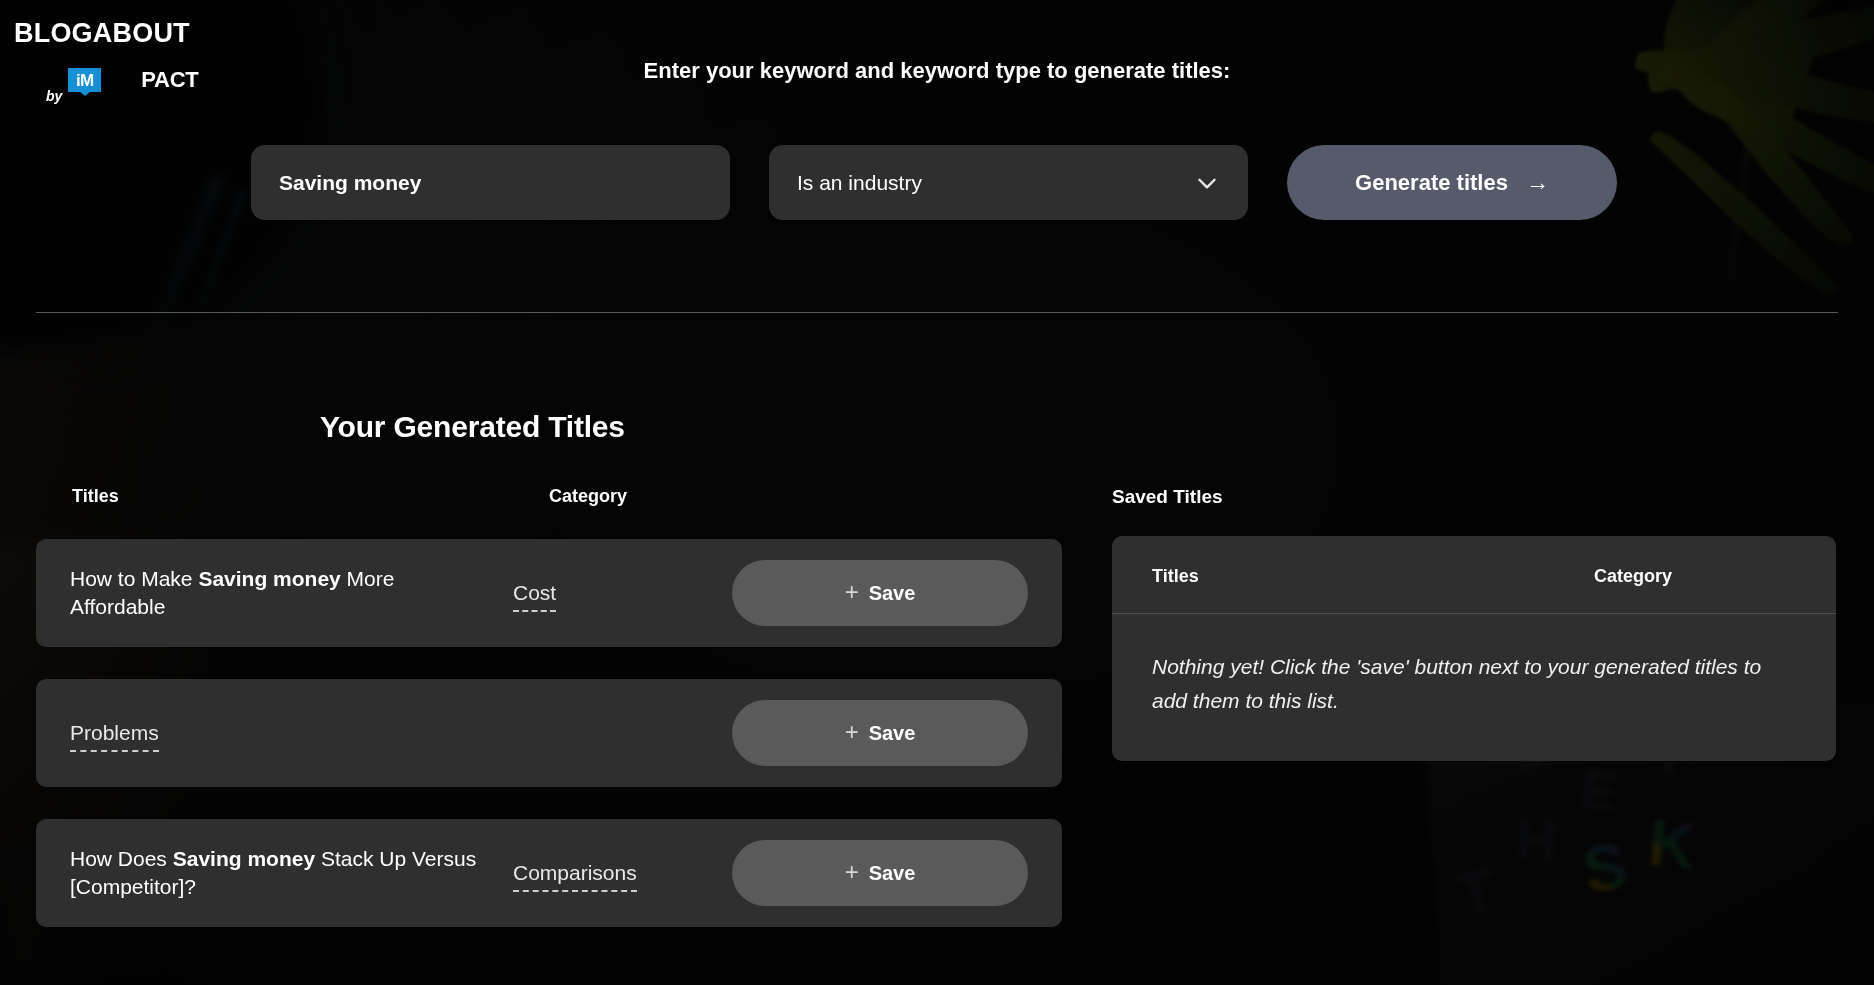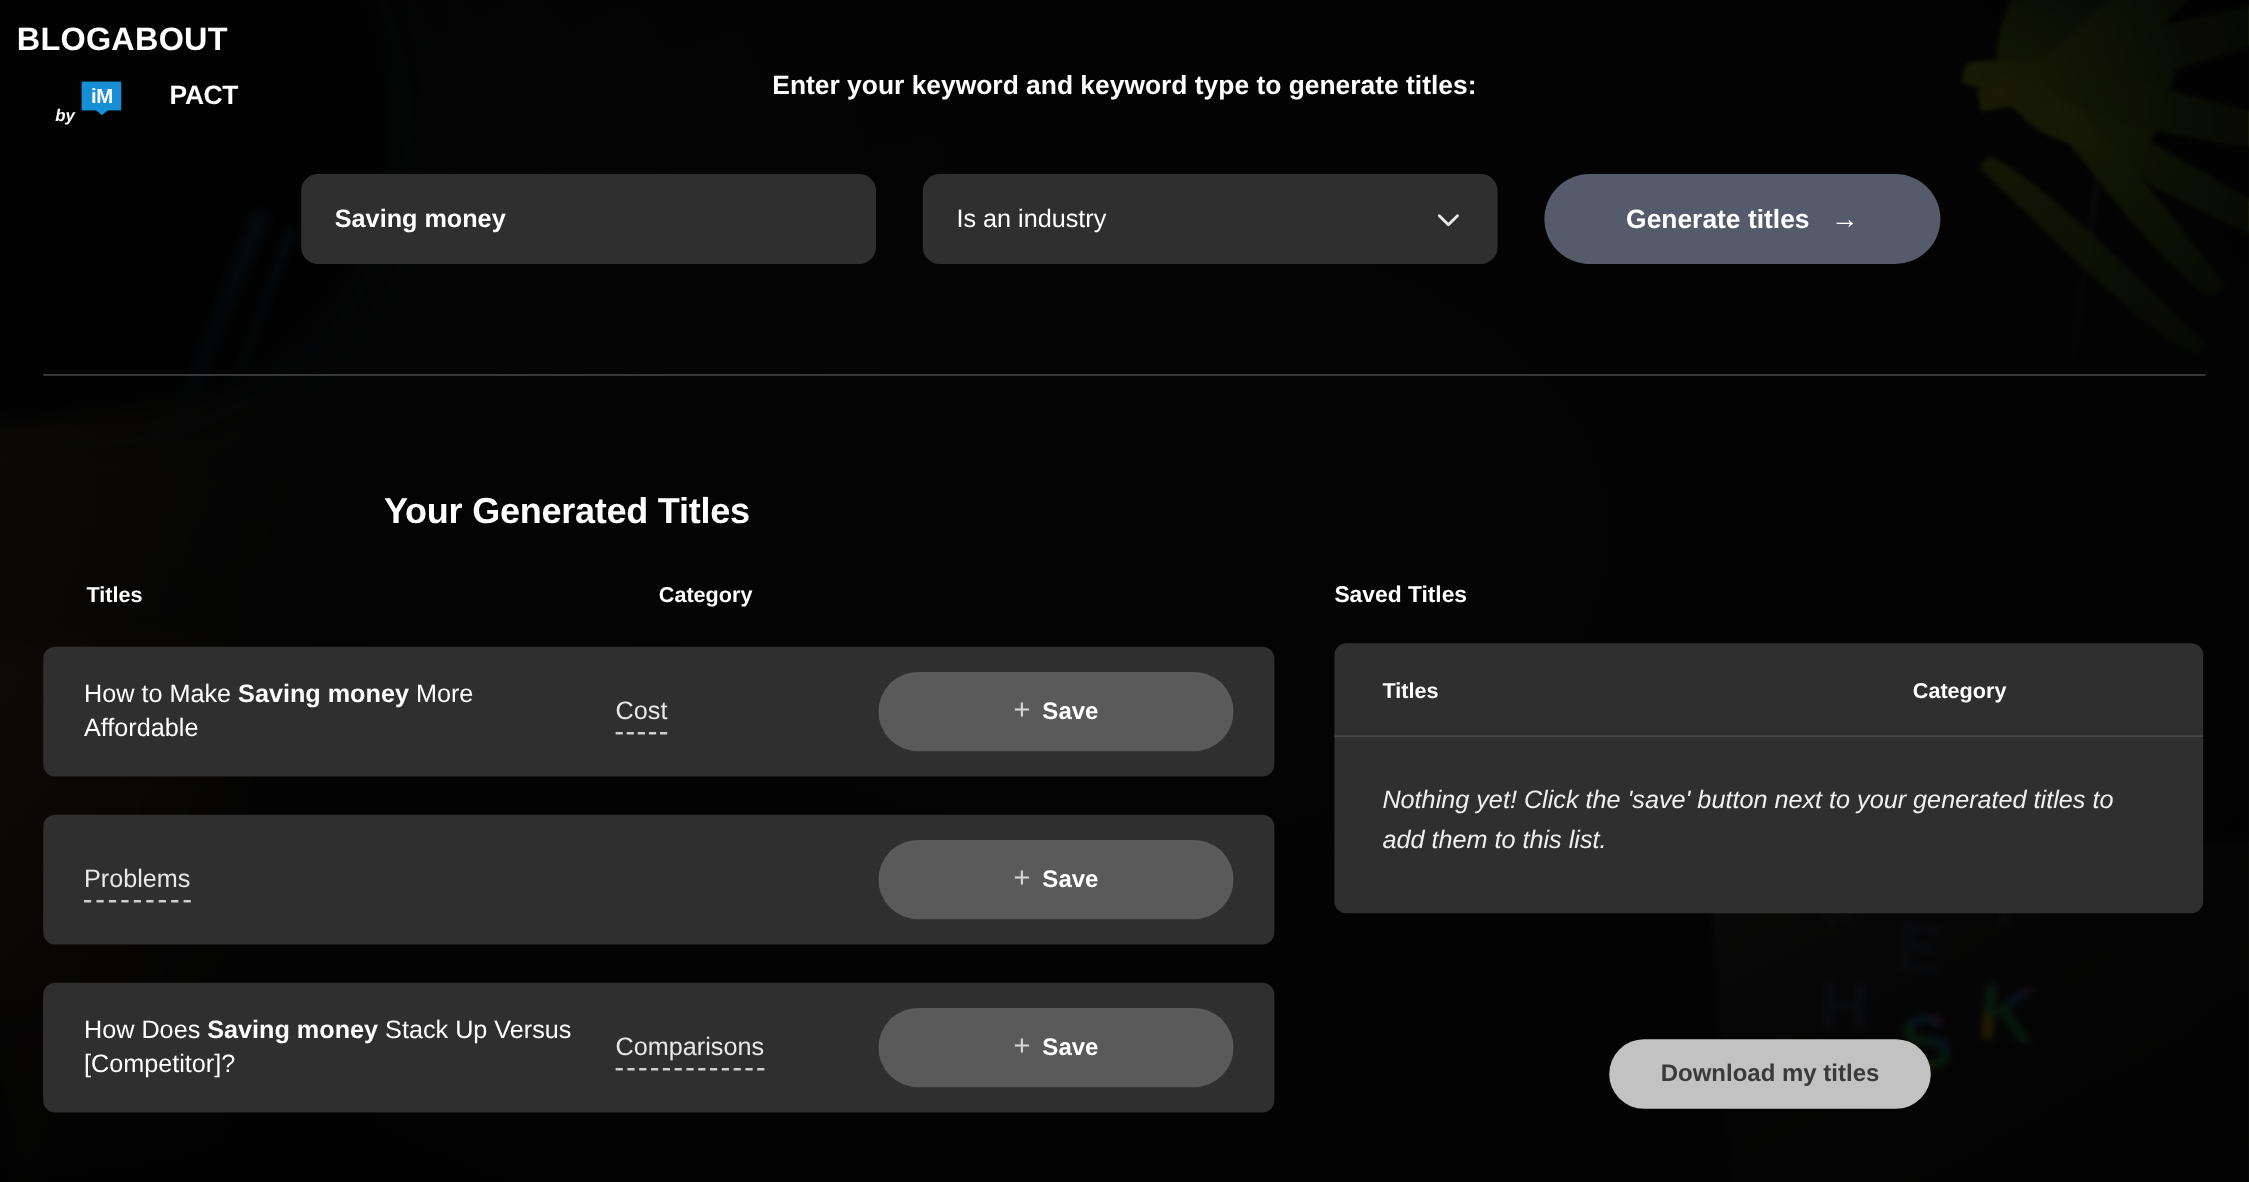--- a/index.html
+++ b/index.html
@@ -536,20 +536,15 @@
       <div class="saved-label">Saved Titles</div>
       <div class="saved-card">
         <div class="saved-card-head">
           <div class="col-h sh-titles">Titles</div>
           <div class="col-h">Category</div>
         </div>
         <div class="saved-empty">Nothing yet! Click the 'save' button next to your generated titles to add them to this list.</div>
       </div>
     </div>
 
-    <div class="download-wrap">
-      <button class="download-btn">
-        <span>Download my titles</span>
-      </button>
-    </div>
 
   </div>
 </div>
 
 </body></html>

